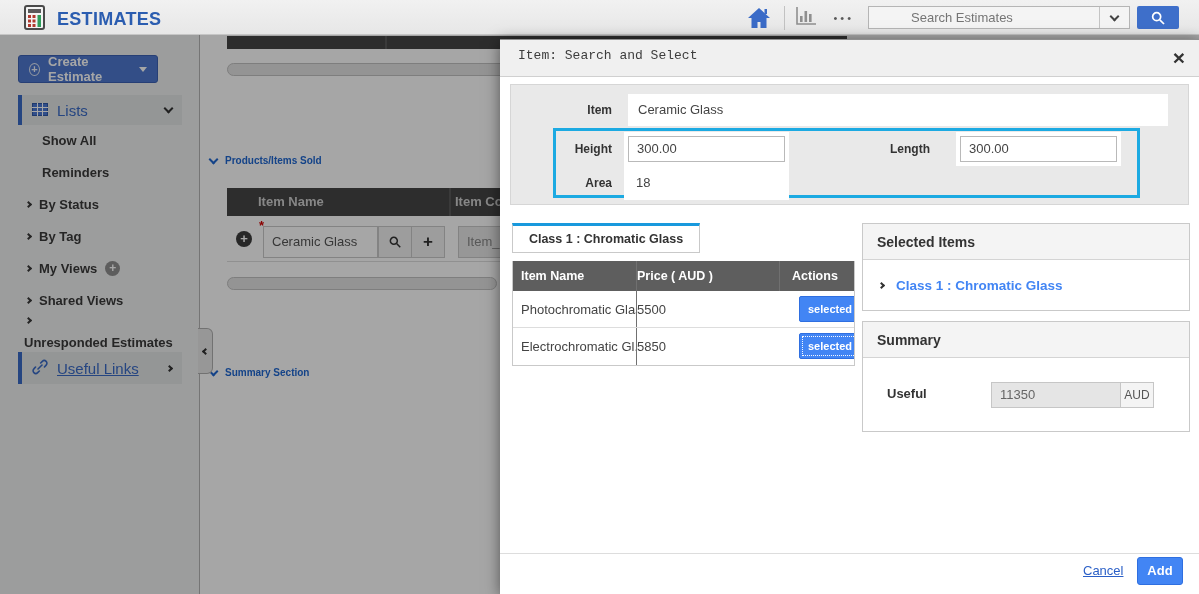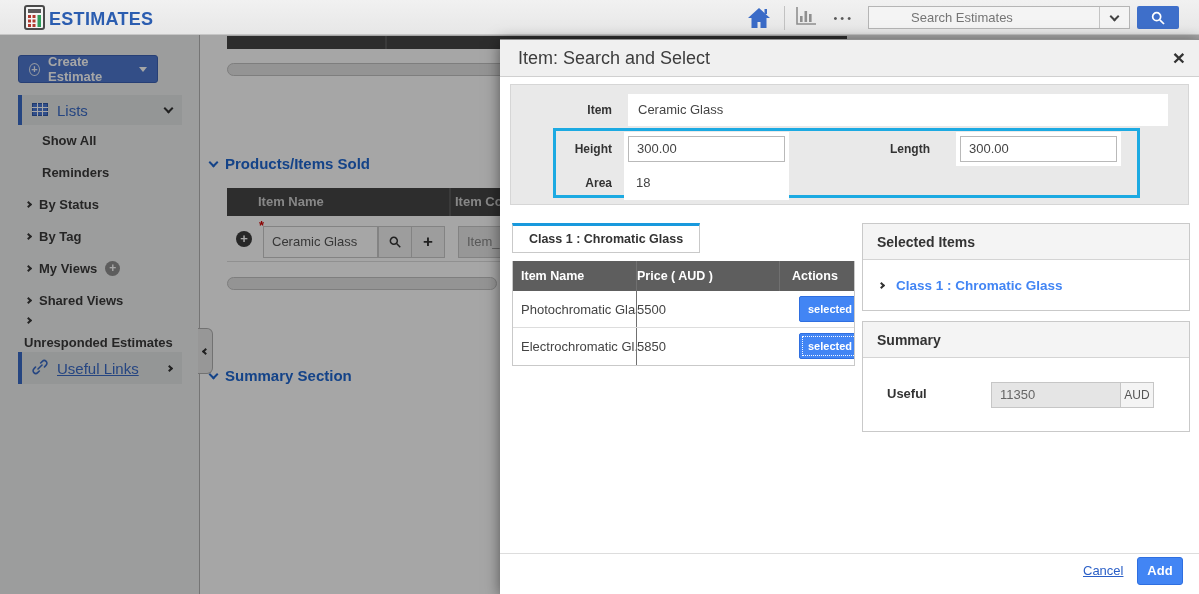--- a/index.html
+++ b/index.html
@@ -3,21 +3,21 @@
 <meta charset="utf-8">
 <style>
   * { margin:0; padding:0; box-sizing:border-box; }
   html,body { width:1199px; height:594px; }
   body { font-family:"Liberation Sans", sans-serif; background:#fff; }
   .screen { position:relative; width:1199px; height:594px; overflow:hidden; background:#fff; }
 
   
   .app-header { position:absolute; left:0; top:0; width:1199px; height:35px;
     background:linear-gradient(#f1f1f1,#e7e7e7); border-bottom:1px solid #c6c6c6; z-index:10; }
-  .logo-wrap { position:absolute; left:24px; top:5px; display:flex; align-items:center; gap:4px; }
+  .logo-wrap { position:absolute; left:24px; top:5px; display:flex; align-items:center; gap:12px; }
   .app-title { font-size:18px; font-weight:bold; color:#2b5db0; letter-spacing:.3px; line-height:25px; }
   .hdr-right { position:absolute; right:20px; top:0; height:35px; display:flex; align-items:center; }
   .home-btn { width:30px; height:26px; display:flex; align-items:center; justify-content:center; }
   .hdr-div { width:1px; height:24px; background:#c2c2c2; margin:0 10px; }
   .dots { font-size:11px; color:#5a5a5a; letter-spacing:3px; margin:0 14px 0 16px; }
   .search-box { width:262px; height:23px; background:#f4f4f4; border:1px solid #b5b5b5; display:flex; align-items:center; }
   .search-box input { flex:1; border:none; background:transparent; outline:none; font:13px "Liberation Sans",sans-serif; color:#999; padding:0 8px;margin-left:34px; }
   .search-dd { width:30px; height:21px; border-left:1px solid #c4c4c4; display:flex; align-items:center; justify-content:center; }
   .search-btn { width:42px; height:23px; margin-left:7px; background:#3e6fca; border-radius:2px; display:flex; align-items:center; justify-content:center; }
 
@@ -41,21 +41,21 @@
   .side-item .chev { color:#3a3a3a; }
   .plus-gray { width:15px; height:15px; background:#8f8f8f; border-radius:50%; color:#fff; font-size:12px; line-height:14px; text-align:center; font-weight:bold; }
   .collapse-handle { position:absolute; left:198px; top:328px; width:15px; height:46px; background:#e9e9e9; border:1px solid #b0b0b0; border-left:none;
     border-radius:0 6px 6px 0; display:flex; align-items:center; justify-content:center; color:#333; z-index:2; }
 
   
   .content { position:absolute; left:200px; top:35px; width:999px; height:559px; background:#fff; z-index:1; }
   .strip-dark { position:absolute; left:27px; top:1px; width:620px; height:13px; background:#454545; }
   .strip-dark .vdiv { position:absolute; left:158px; top:0; width:2px; height:13px; background:#5a5a5a; }
   .pill { position:absolute; height:13px; background:#e3e3e3; border:1px solid #c2c2c2; border-radius:7px; }
-  .section-hdr { position:absolute; color:#2068d2; font-size:15px; font-weight:bold; display:flex; align-items:center; gap:8px; }
+  .section-hdr { position:absolute; color:#2068d2; font-size:10px; font-weight:bold; display:flex; align-items:center; gap:8px; }
   .bg-table-hdr { position:absolute; left:27px; top:153px; width:580px; height:28px; background:#454545; color:#cfcfcf; font-size:13px; font-weight:bold; }
   .bg-table-hdr .h1 { position:absolute; left:31px; top:6px; }
   .bg-table-hdr .h2 { position:absolute; left:228px; top:6px; }
   .bg-table-hdr .vdiv { position:absolute; left:222px; top:0; width:2px; height:28px; background:#5a5a5a; }
   .bg-row { position:absolute; left:27px; top:181px; width:580px; height:46px; background:#fff; border-bottom:1px solid #ddd; }
   .plus-circle-dark { position:absolute; left:9px; top:15px; width:16px; height:16px; background:#3d3d3d; border-radius:50%;
     color:#fff; font-size:13px; line-height:15px; text-align:center; font-weight:bold; }
   .req-star { position:absolute; left:32px; top:2px; color:#d40000; font-size:13px; font-weight:bold; }
   .bg-input { position:absolute; left:36px; top:10px; width:115px; height:32px; background:#fff; border:1px solid #c9c9c9;
     font-size:13px; color:#555; line-height:30px; padding-left:8px; }
@@ -64,21 +64,21 @@
   .bg-input2 { position:absolute; left:231px; top:10px; width:92px; height:32px; background:#e9e9e9; border:1px solid #c9c9c9;
     font-size:13px; color:#888; line-height:30px; padding-left:8px; }
 
   
   .overlay { position:absolute; left:0; top:35px; width:1199px; height:559px; background:rgba(0,0,0,.35); z-index:5; }
 
   
   .modal { position:absolute; left:500px; top:39px; width:699px; height:555px; background:#fff; z-index:20;
     border-top:1px solid #8f8f8f; box-shadow:0 2px 14px rgba(0,0,0,.5); }
   .modal-hdr { position:absolute; left:0; top:0; width:699px; height:37px; background:#f0f0f0; border-bottom:1px solid #d0d0d0; }
-  .modal-title { position:absolute; left:18px; top:8px; font-size:18px; color:#3d3d3d; }
+  .modal-title { position:absolute; left:18px; top:8px; font-size:13px; color:#3d3d3d;font-family:Liberation Mono, monospace; }
   .modal-close { position:absolute; right:14px; top:5px; font-size:21px; font-weight:bold; color:#333; line-height:26px; }
 
   .form-panel { position:absolute; left:10px; top:44px; width:679px; height:121px; background:#e9e9e9; border:1px solid #d6d6d6; }
   .flabel { position:absolute; font-size:12px; font-weight:bold; color:#333; text-align:right; line-height:26px; }
   .item-input { position:absolute; left:128px; top:54px; width:540px; height:32px; background:#fff; font-size:13px; color:#444; line-height:32px; padding-left:10px; }
   .hl-box { position:absolute; left:53px; top:88px; width:587px; height:70px; border:3px solid #1caae2; }
   .sm-input { position:absolute; width:157px; height:26px; background:#fff; border:1px solid #b9b9b9; box-shadow:0 0 0 4px #fff;
     font-size:13px; color:#444; line-height:24px; padding-left:8px; }
   .sm-plain { border:none; line-height:26px; }
 

